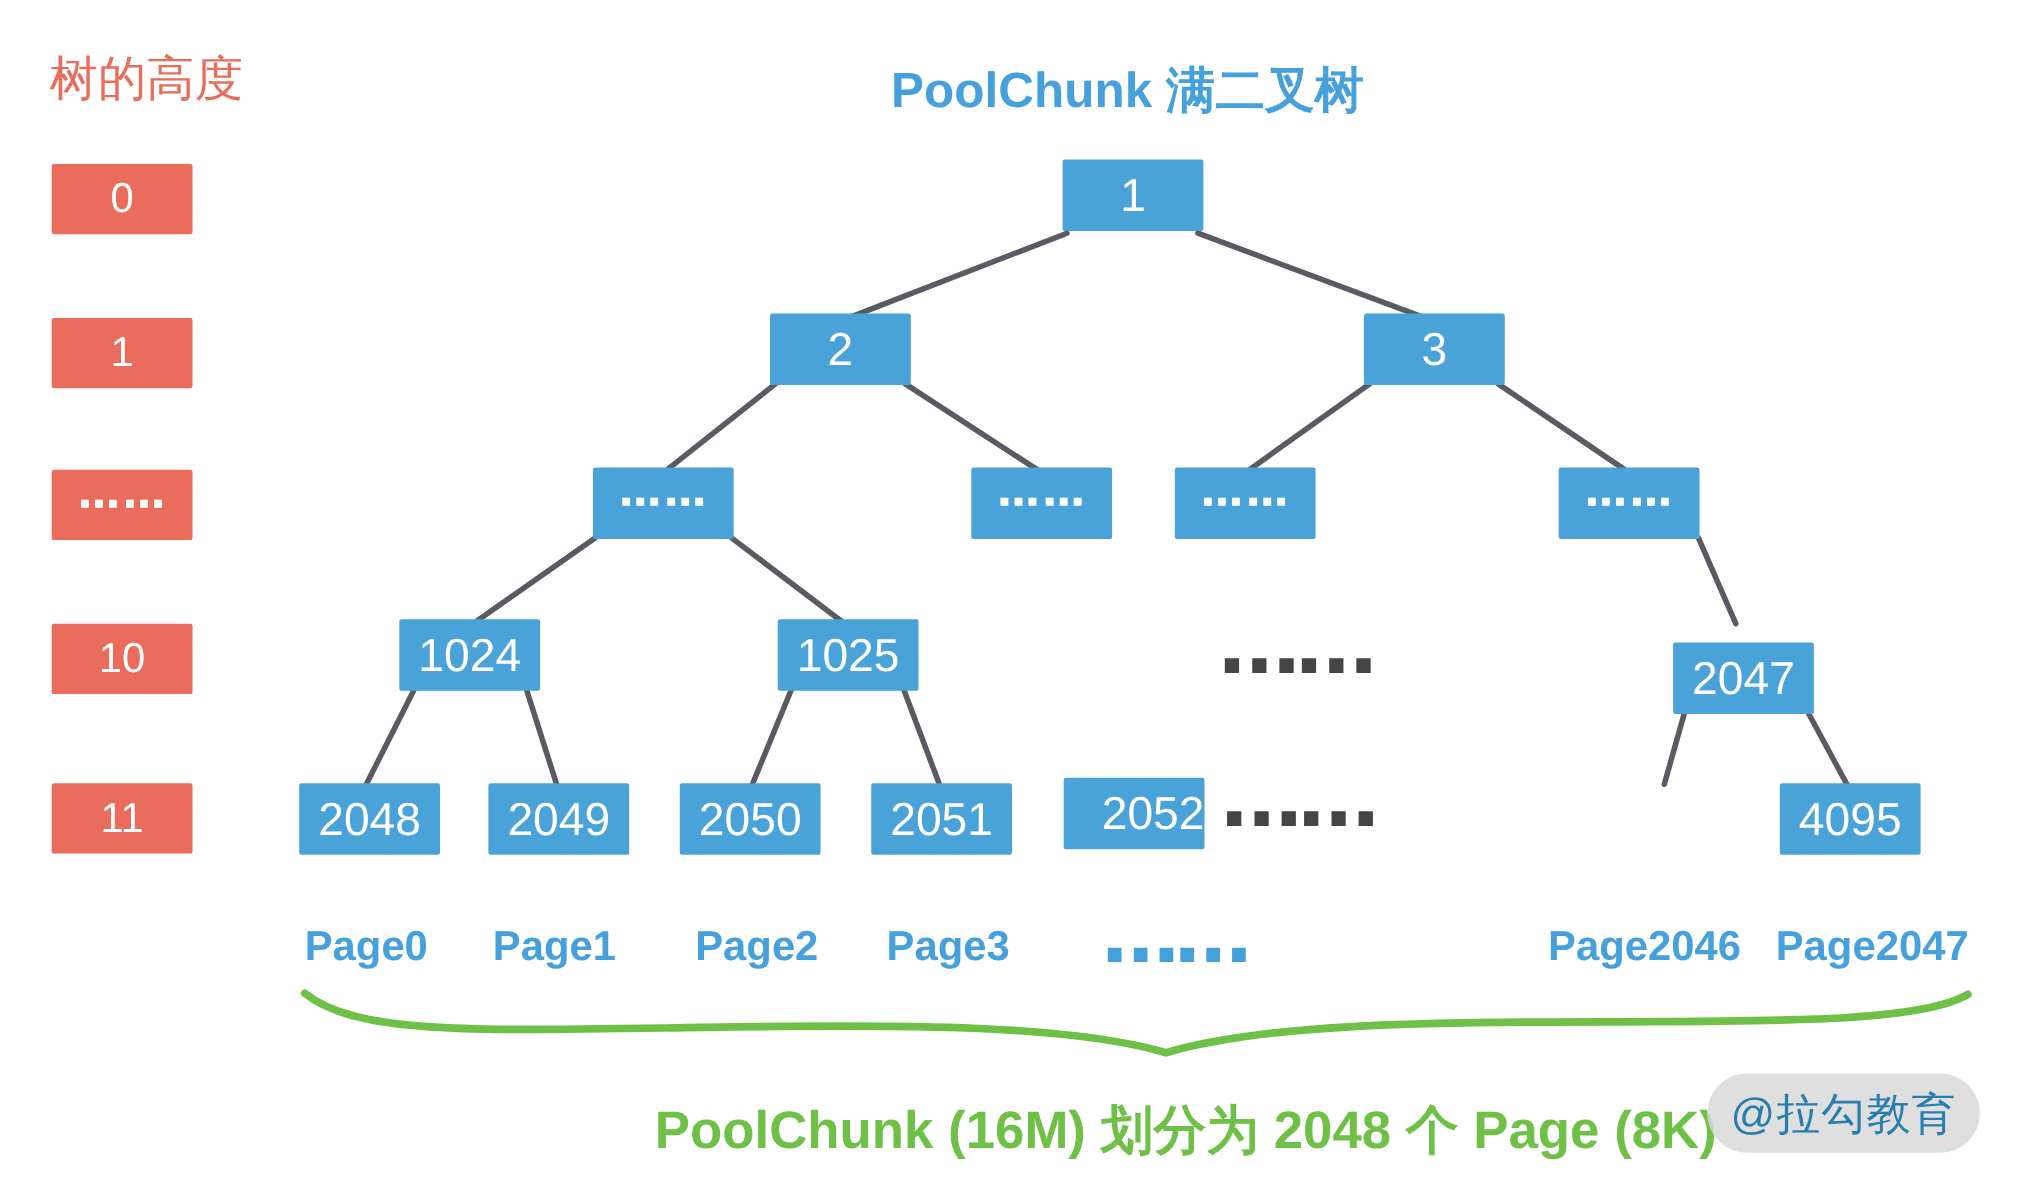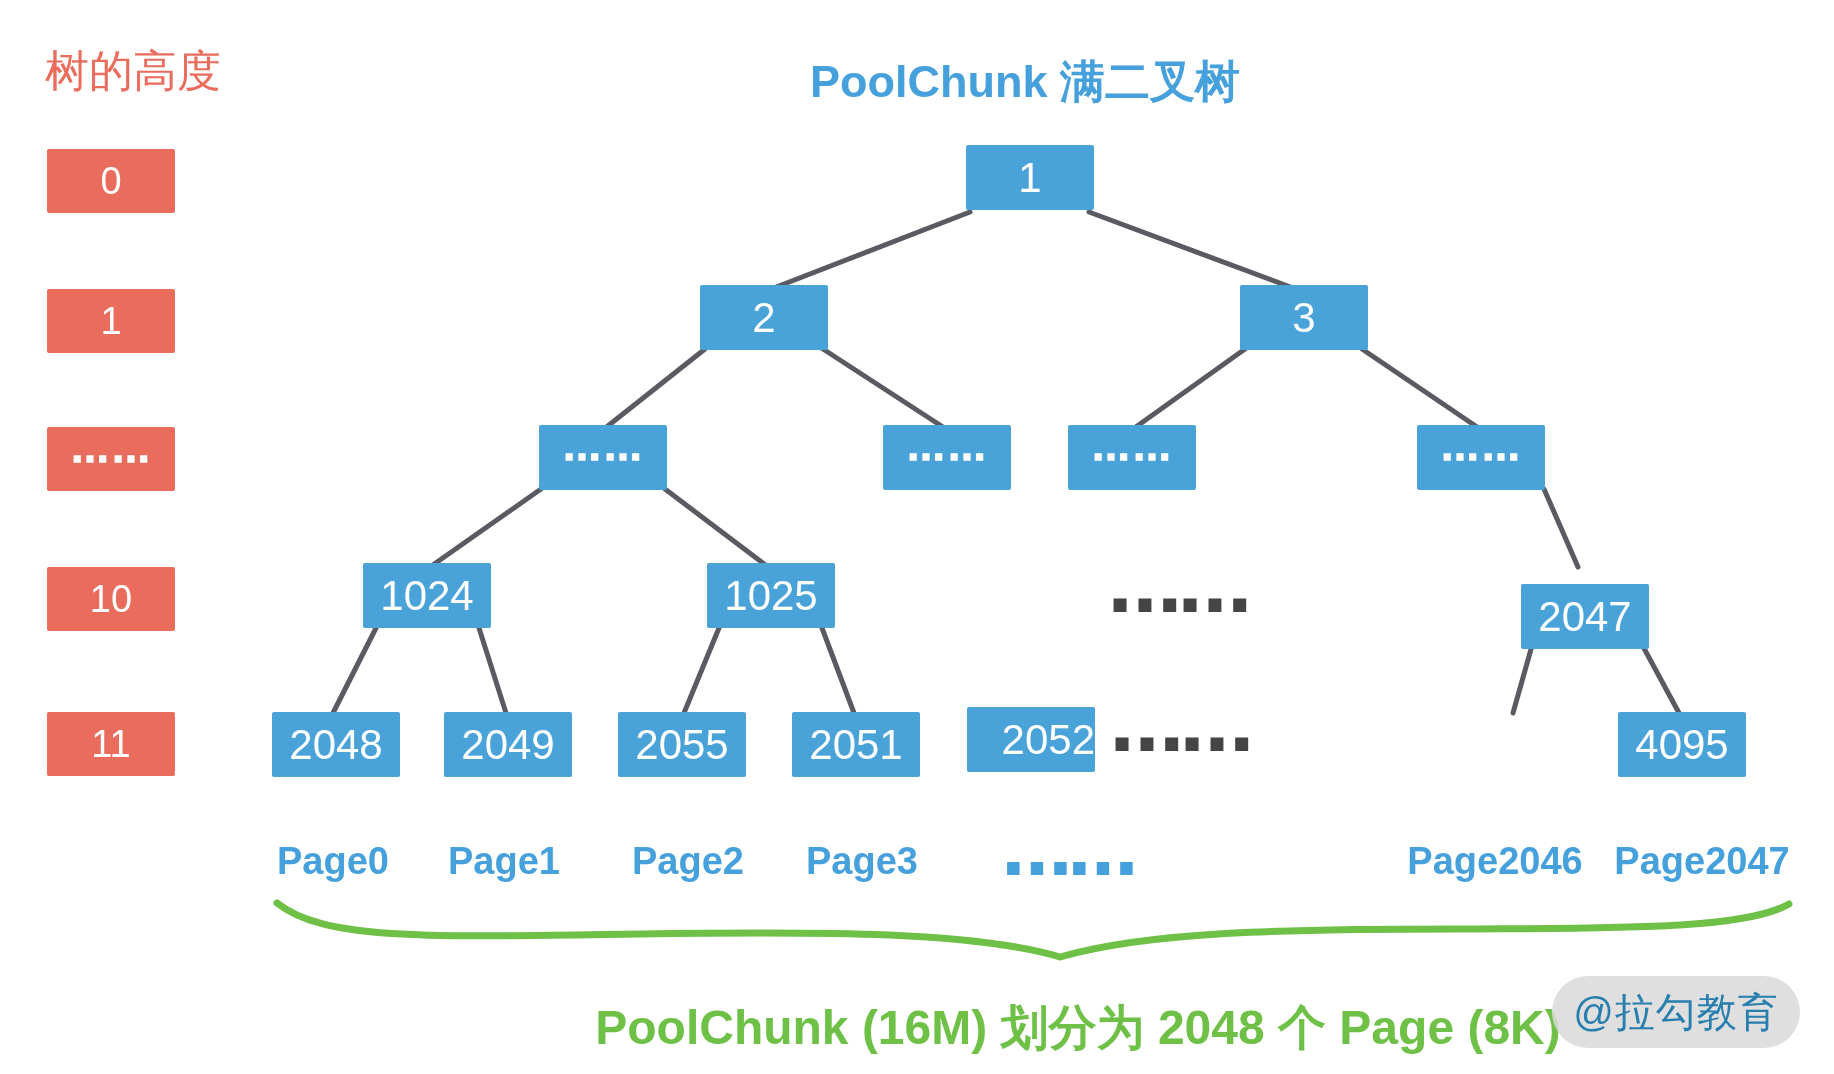--- a/index.html
+++ b/index.html
@@ -117,21 +117,21 @@
       <span>2047</span>
     </div>
 
   <div class="box blue" style="left:272px; top:712px;">
       <span>2048</span>
     </div>
   <div class="box blue" style="left:444px; top:712px;">
       <span>2049</span>
     </div>
   <div class="box blue" style="left:618px; top:712px;">
-      <span>2055</span>
+      <span>2050</span>
     </div>
   <div class="box blue" style="left:792px; top:712px;">
       <span>2051</span>
     </div>
   <div class="box blue" style="left:967px; top:707px;justify-content:flex-end;">
       <span>2052</span>
     </div>
   <div class="row-dots dark-dots" style="left:1108px; top:684px;">……</div>
   <div class="box blue" style="left:1618px; top:712px;">
       <span>4095</span>

